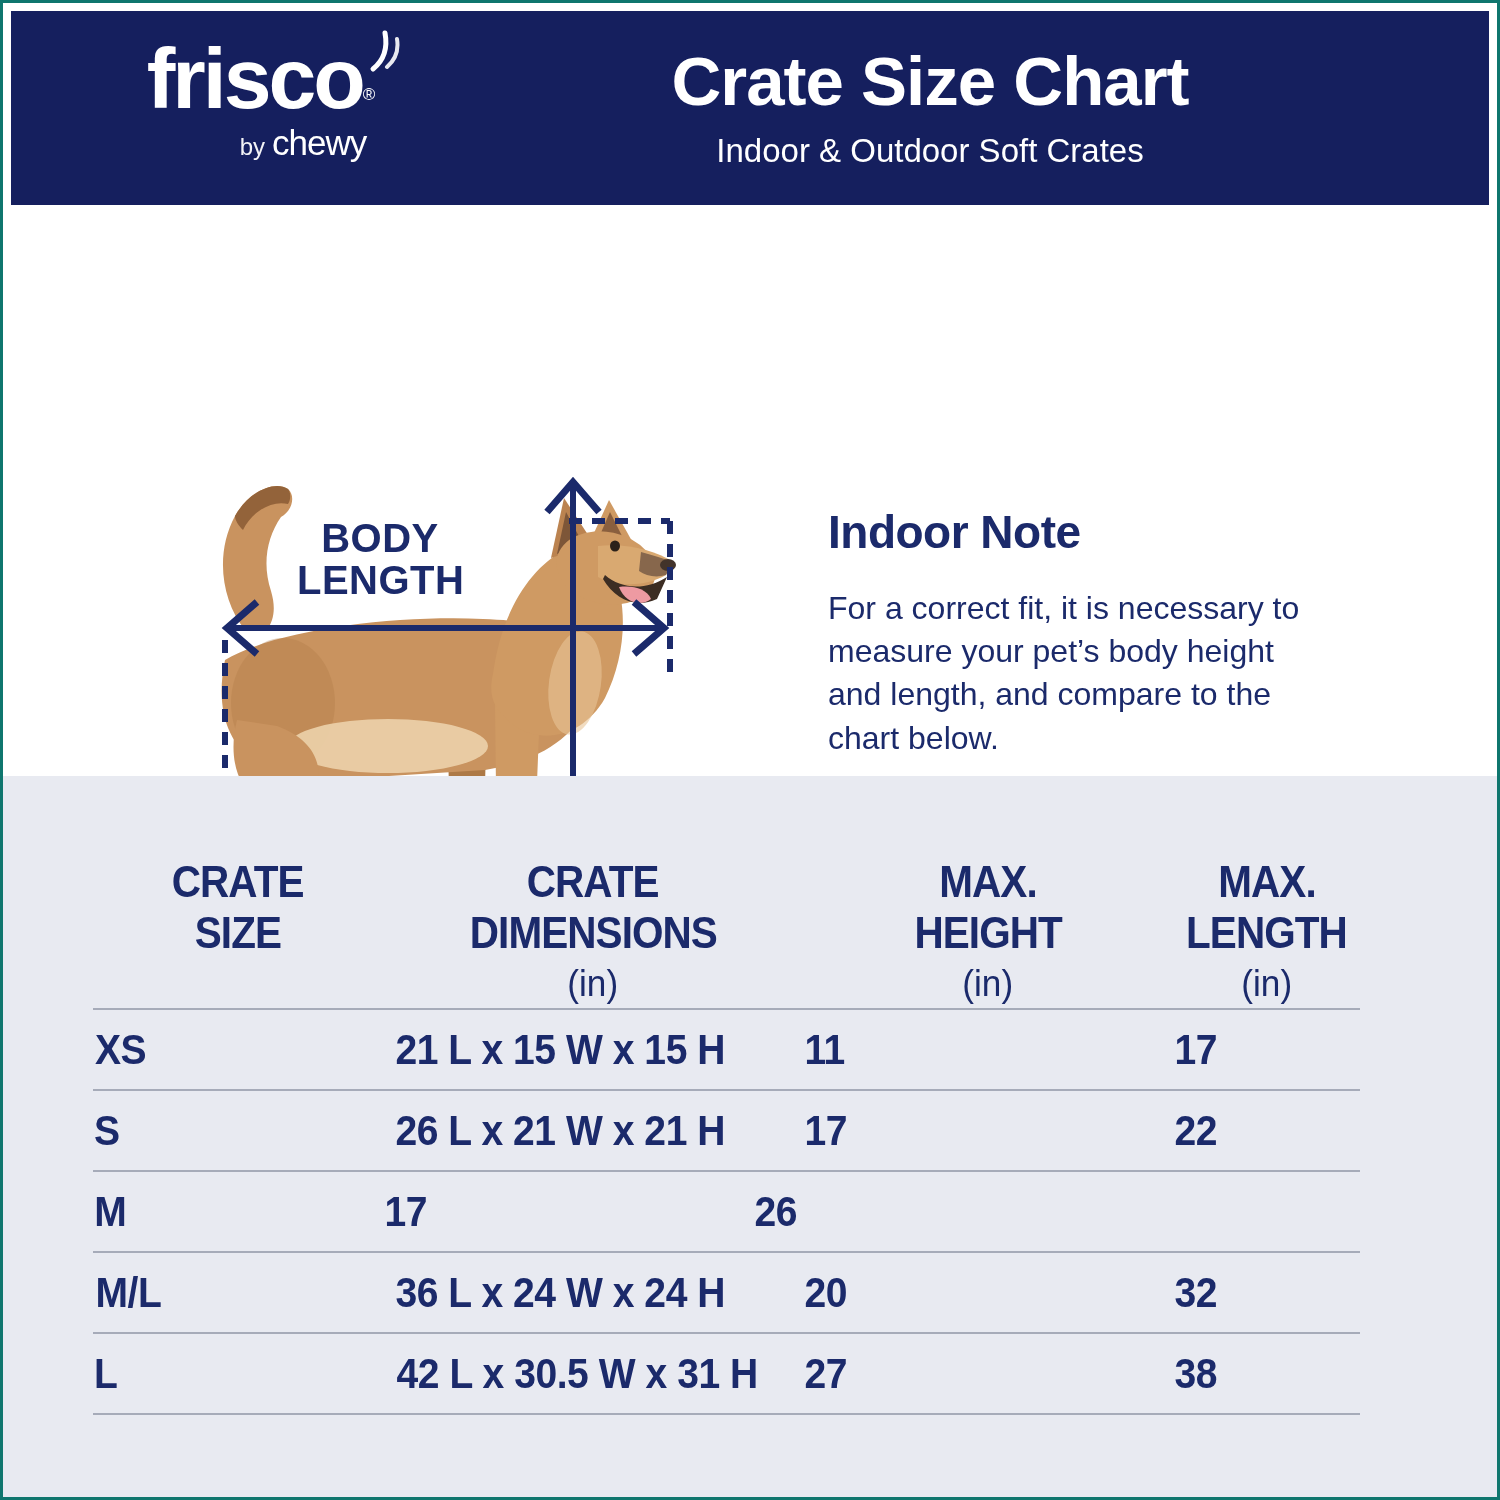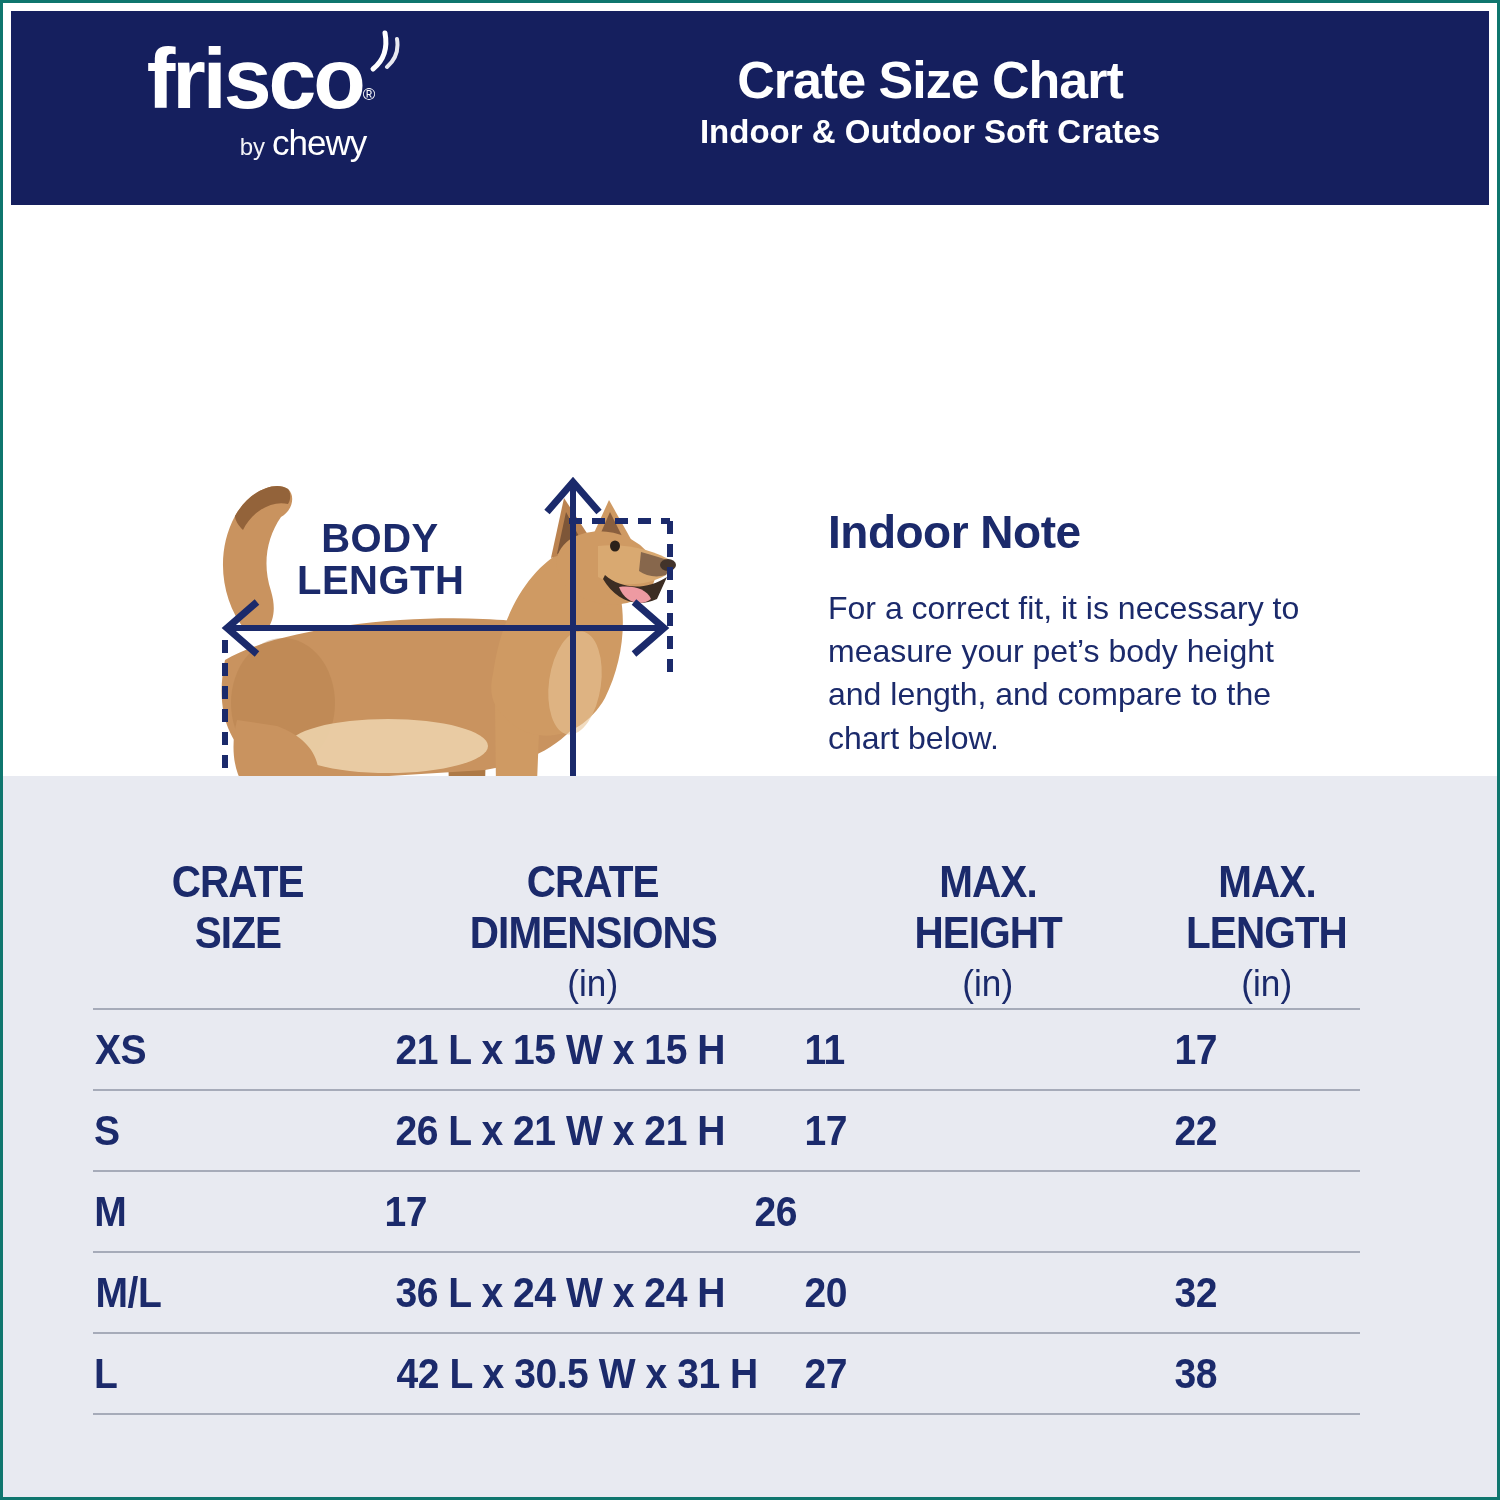--- a/index.html
+++ b/index.html
@@ -14,22 +14,22 @@
     background:#151f5e;
   }
   .logo{position:absolute; left:95px; top:22px; width:310px; color:#ffffff; text-align:center;}
   .logo-brand{font-size:86px; font-weight:bold; letter-spacing:-3px; line-height:1.05; position:relative; display:inline-block;}
   .logo-reg{font-size:17px; font-weight:normal; vertical-align:8px; letter-spacing:0;}
   .logo-swoosh{position:absolute; right:-26px; top:-4px;}
   .logo-byline{font-size:25px; margin-top:0px; transform:translateX(42px); color:#ffffff;}
   .logo-by{font-weight:normal; font-size:24px; opacity:.95;}
   .logo-chewy{font-weight:normal; font-size:35px; letter-spacing:-1px;}
   .title-block{position:absolute; left:400px; right:40px; top:36px; text-align:center; color:#ffffff;}
-  .page-title{font-size:52px; font-weight:bold; letter-spacing:-1px; line-height:1; margin:7px;text-align:center;}
-  .page-subtitle{font-size:33px; font-weight:bold; letter-spacing:0;}
+  .page-title{font-size:69px; font-weight:bold; letter-spacing:-1px; line-height:1; margin:0;text-align:center;}
+  .page-subtitle{font-size:33px; font-weight:normal; margin-top:16px; letter-spacing:0;}
 
   
   .diagram-section{position:absolute; left:0; top:202px; width:1500px; height:724px; background:#ffffff;}
   .dog-figure{position:absolute; left:180px; top:253px; width:520px; height:455px;}
   .measure-label{position:absolute; color:#1b2a6b; font-weight:bold; font-size:40px; line-height:1.06; letter-spacing:.5px;}
   .label-body-length{left:294px; top:312px; width:166px; text-align:center;}
   .label-body-height{left:597px; top:600px; text-align:left;}
 
   .note-block{position:absolute; left:825px; top:300px; width:520px; color:#1b2a6b;}
   .note-title{font-size:46px; font-weight:bold; margin:0 0 28px 0; letter-spacing:-.5px;}

